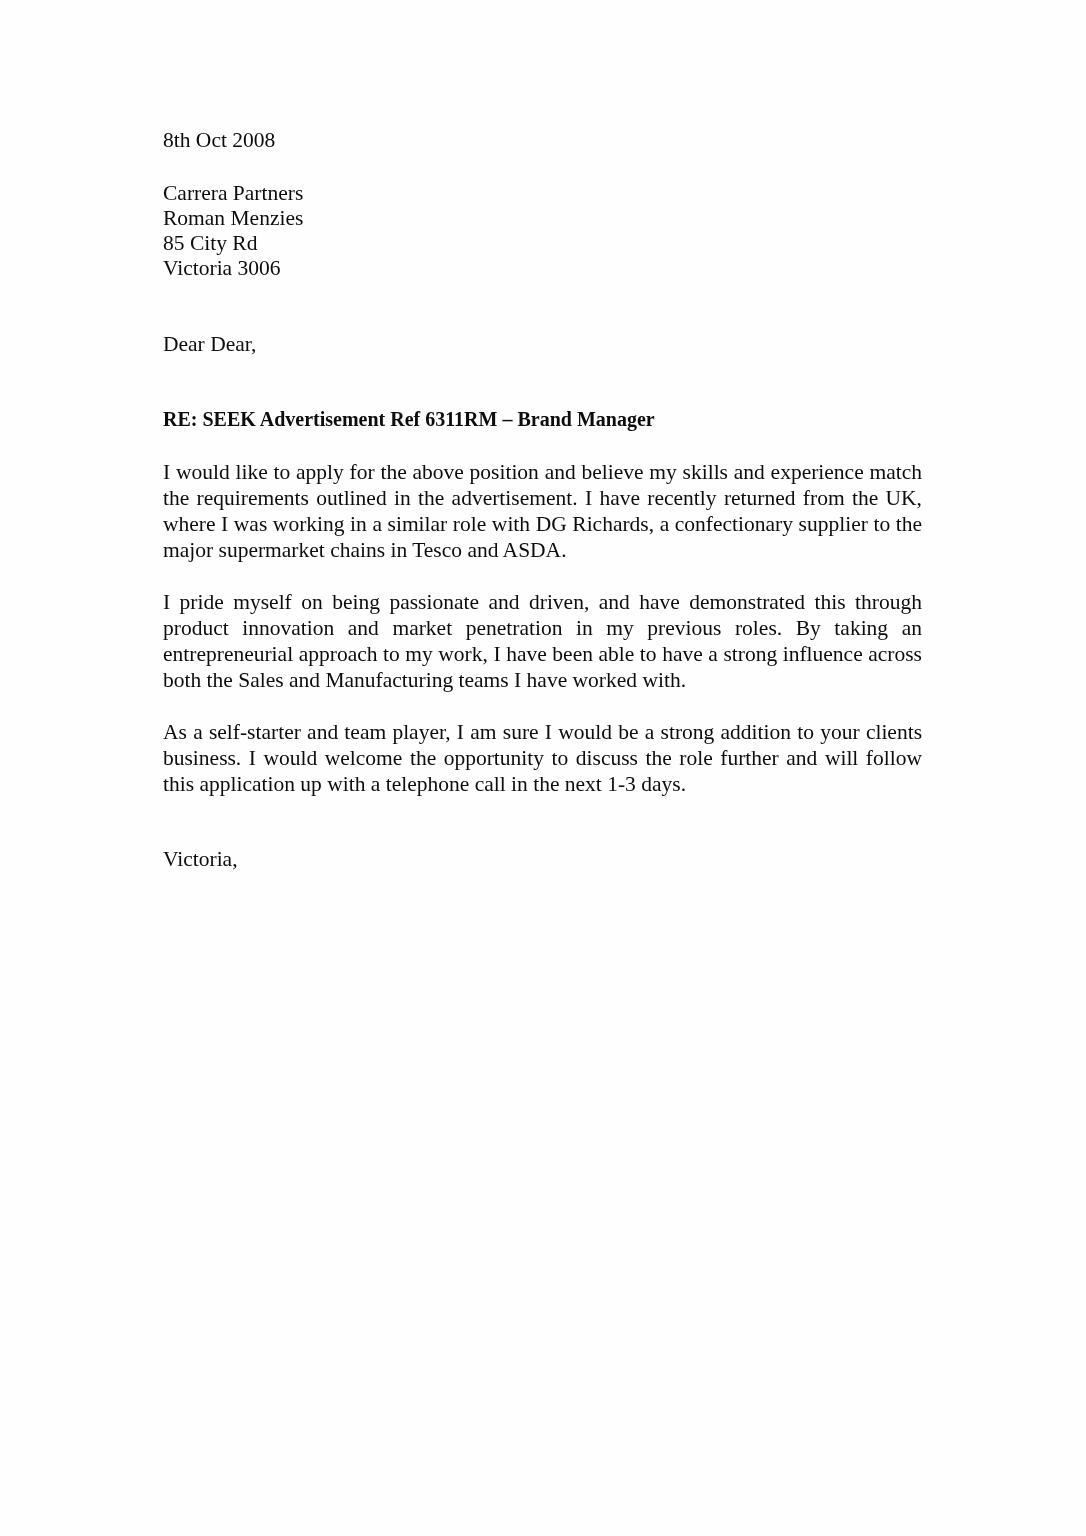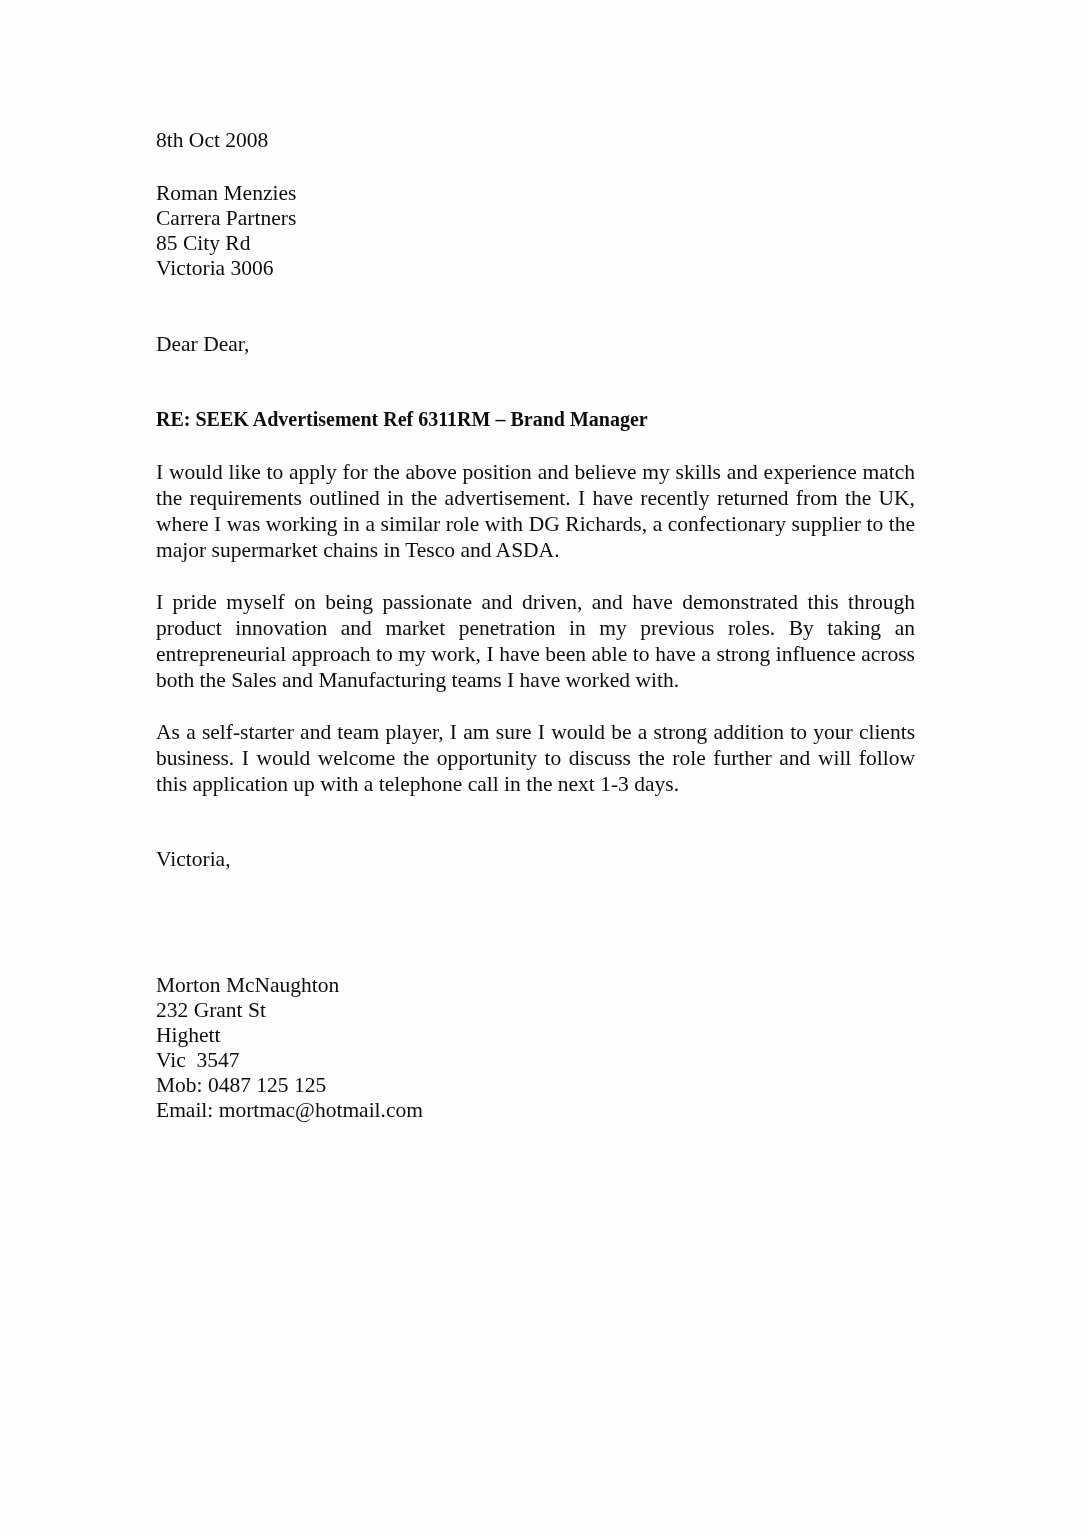--- a/index.html
+++ b/index.html
@@ -12,21 +12,21 @@
     width: 1086px;
     height: 1536px;
     margin: 0 auto;
     background: #fefeff;
     font-family: "Liberation Serif", "DejaVu Serif", serif;
     color: #0d0d0d;
     overflow: hidden;
   }
   .content {
     position: absolute;
-    left: 156px;
+    left: 163px;
     top: 128px;
     width: 759px;
   }
 
   .date-line {
     font-size: 21.5px;
     line-height: 25px;
     margin: 0;
   }
 
@@ -85,41 +85,33 @@
 </style>
 </head>
 <body>
 
 <div class="page">
   <div class="content">
 
     <p class="date-line">8th Oct 2008</p>
 
     <div class="recipient-block">
+      <p class="recipient-line">Carrera Partners</p>
       <p class="recipient-line">Roman Menzies</p>
-      <p class="recipient-line">Carrera Partners</p>
       <p class="recipient-line">85 City Rd</p>
       <p class="recipient-line">Victoria 3006</p>
     </div>
 
     <p class="salutation">Dear Dear,</p>
 
     <p class="subject-line">RE: SEEK Advertisement Ref 6311RM – Brand Manager</p>
 
     <div class="body-block">
       <p class="body-paragraph">I would like to apply for the above position and believe my skills and experience match the requirements outlined in the advertisement. I have recently returned from the UK, where I was working in a similar role with DG Richards, a confectionary supplier to the major supermarket chains in Tesco and ASDA.</p>
       <p class="body-paragraph">I pride myself on being passionate and driven, and have demonstrated this through product innovation and market penetration in my previous roles. By taking an entrepreneurial approach to my work, I have been able to have a strong influence across both the Sales and Manufacturing teams I have worked with.</p>
       <p class="body-paragraph">As a self-starter and team player, I am sure I would be a strong addition to your clients business. I would welcome the opportunity to discuss the role further and will follow this application up with a telephone call in the next 1-3 days.</p>
     </div>
 
     <p class="closing">Victoria,</p>
 
-    <div class="signature-block">
-      <p class="signature-line">Morton McNaughton</p>
-      <p class="signature-line">232 Grant St</p>
-      <p class="signature-line">Highett</p>
-      <p class="signature-line">Vic  3547</p>
-      <p class="signature-line">Mob: 0487 125 125</p>
-      <p class="signature-line">Email: mortmac@hotmail.com</p>
-    </div>
 
   </div>
 </div>
 
 </body></html>

